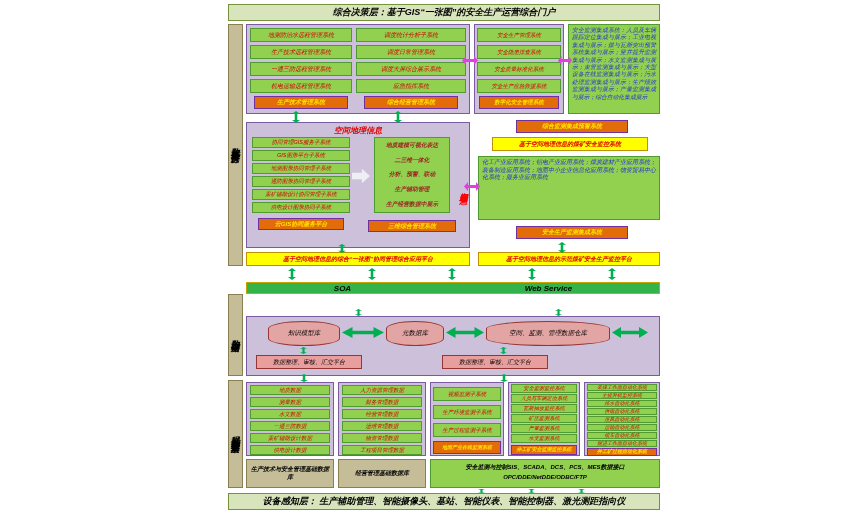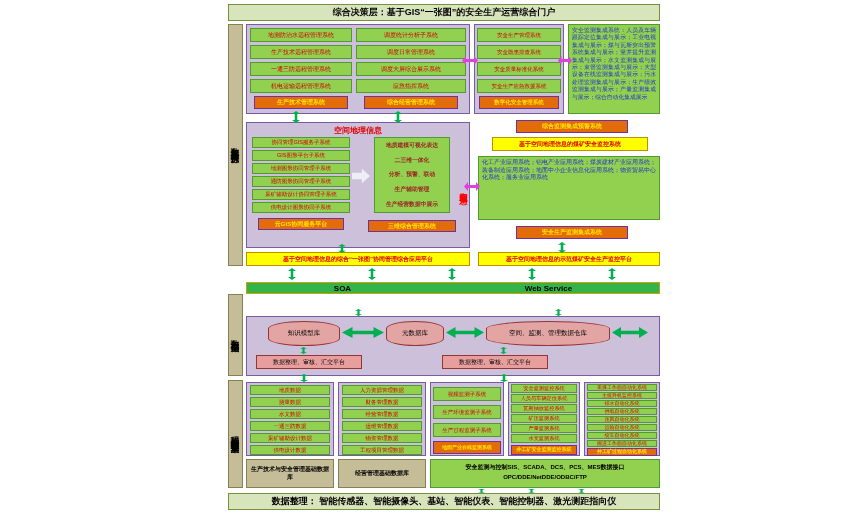--- a/index.html
+++ b/index.html
@@ -1,17 +1,17 @@
 <!DOCTYPE html>
 <html><head>
 <meta charset="utf-8">
 <style>
   * { margin:0; padding:0; box-sizing:border-box; }
   html,body { width:856px; height:514px; background:#ffffff; font-family:"Liberation Sans","DejaVu Sans",sans-serif; overflow:hidden; }
-  #frame { position:absolute; left:228px; top:4px; width:432px; height:502px; }
+  #frame { position:absolute; left:228px; top:4px; width:432px; height:502px;font-style:italic; }
   .abs { position:absolute; }
   .banner { background:#d8e4bc; border:1px solid #76933c; font-weight:bold; font-size:9px; color:#000;
             display:flex; align-items:center; justify-content:center; text-align:center; }
   .strip { background:#c4bd97; border:1px solid #8a7f52; writing-mode:vertical-lr; text-orientation:upright;
            font-weight:bold; font-size:8.5px; color:#000; display:flex; align-items:center; justify-content:center; letter-spacing:1px; }
   .panel { background:#ccc0da; border:1px solid #7a5ba0; }
   .gbox { background:#92d050; border:1px solid #4f9a31; color:#d00000; font-size:6px; line-height:1.1;
           display:flex; align-items:center; justify-content:center; text-align:center; padding:0 1px; }
   .obox { background:#e26b0a; border:1px solid #7030a0; color:#ffe100; font-size:6px; font-weight:bold;
           display:flex; align-items:center; justify-content:center; text-align:center; line-height:1.05; padding:0 1px; }
@@ -43,21 +43,21 @@
   .fs55 { font-size:5.5px; }
   .fs52 { font-size:5.2px; }
   .fs5  { font-size:5px; }
 </style>
 </head>
 <body>
 
 <div id="frame">
 
   <div class="abs banner" style="left:0;top:0;width:432px;height:17px">综合决策层：基于GIS“一张图”的安全生产运营综合门户</div>
-  <div class="abs banner" style="left:0;top:489px;width:432px;height:17px">数据整理： 智能传感器、智能摄像头、基站、智能仪表、智能控制器、激光测距指向仪</div>
+  <div class="abs banner" style="left:0;top:489px;width:432px;height:17px">设备感知层： 生产辅助管理、智能摄像头、基站、智能仪表、智能控制器、激光测距指向仪</div>
 
   <div class="abs strip" style="left:0;top:20px;width:15px;height:242px">数据整合与执行层</div>
   <div class="abs strip" style="left:0;top:290px;width:15px;height:82px">数据存储层</div>
   <div class="abs strip" style="left:0;top:376px;width:15px;height:108px">过程控制与数据采集层</div>
 
   <div class="abs panel" style="left:18px;top:20px;width:224px;height:90px"></div>
   <div class="abs gbox" style="left:22px;top:24px;width:102px;height:14px">地测防治水远程管理系统</div>
   <div class="abs gbox" style="left:22px;top:41px;width:102px;height:14px">生产技术远程管理系统</div>
   <div class="abs gbox" style="left:22px;top:58px;width:102px;height:14px">一通三防远程管理系统</div>
   <div class="abs gbox" style="left:22px;top:75px;width:102px;height:14px">机电运输远程管理系统</div>

